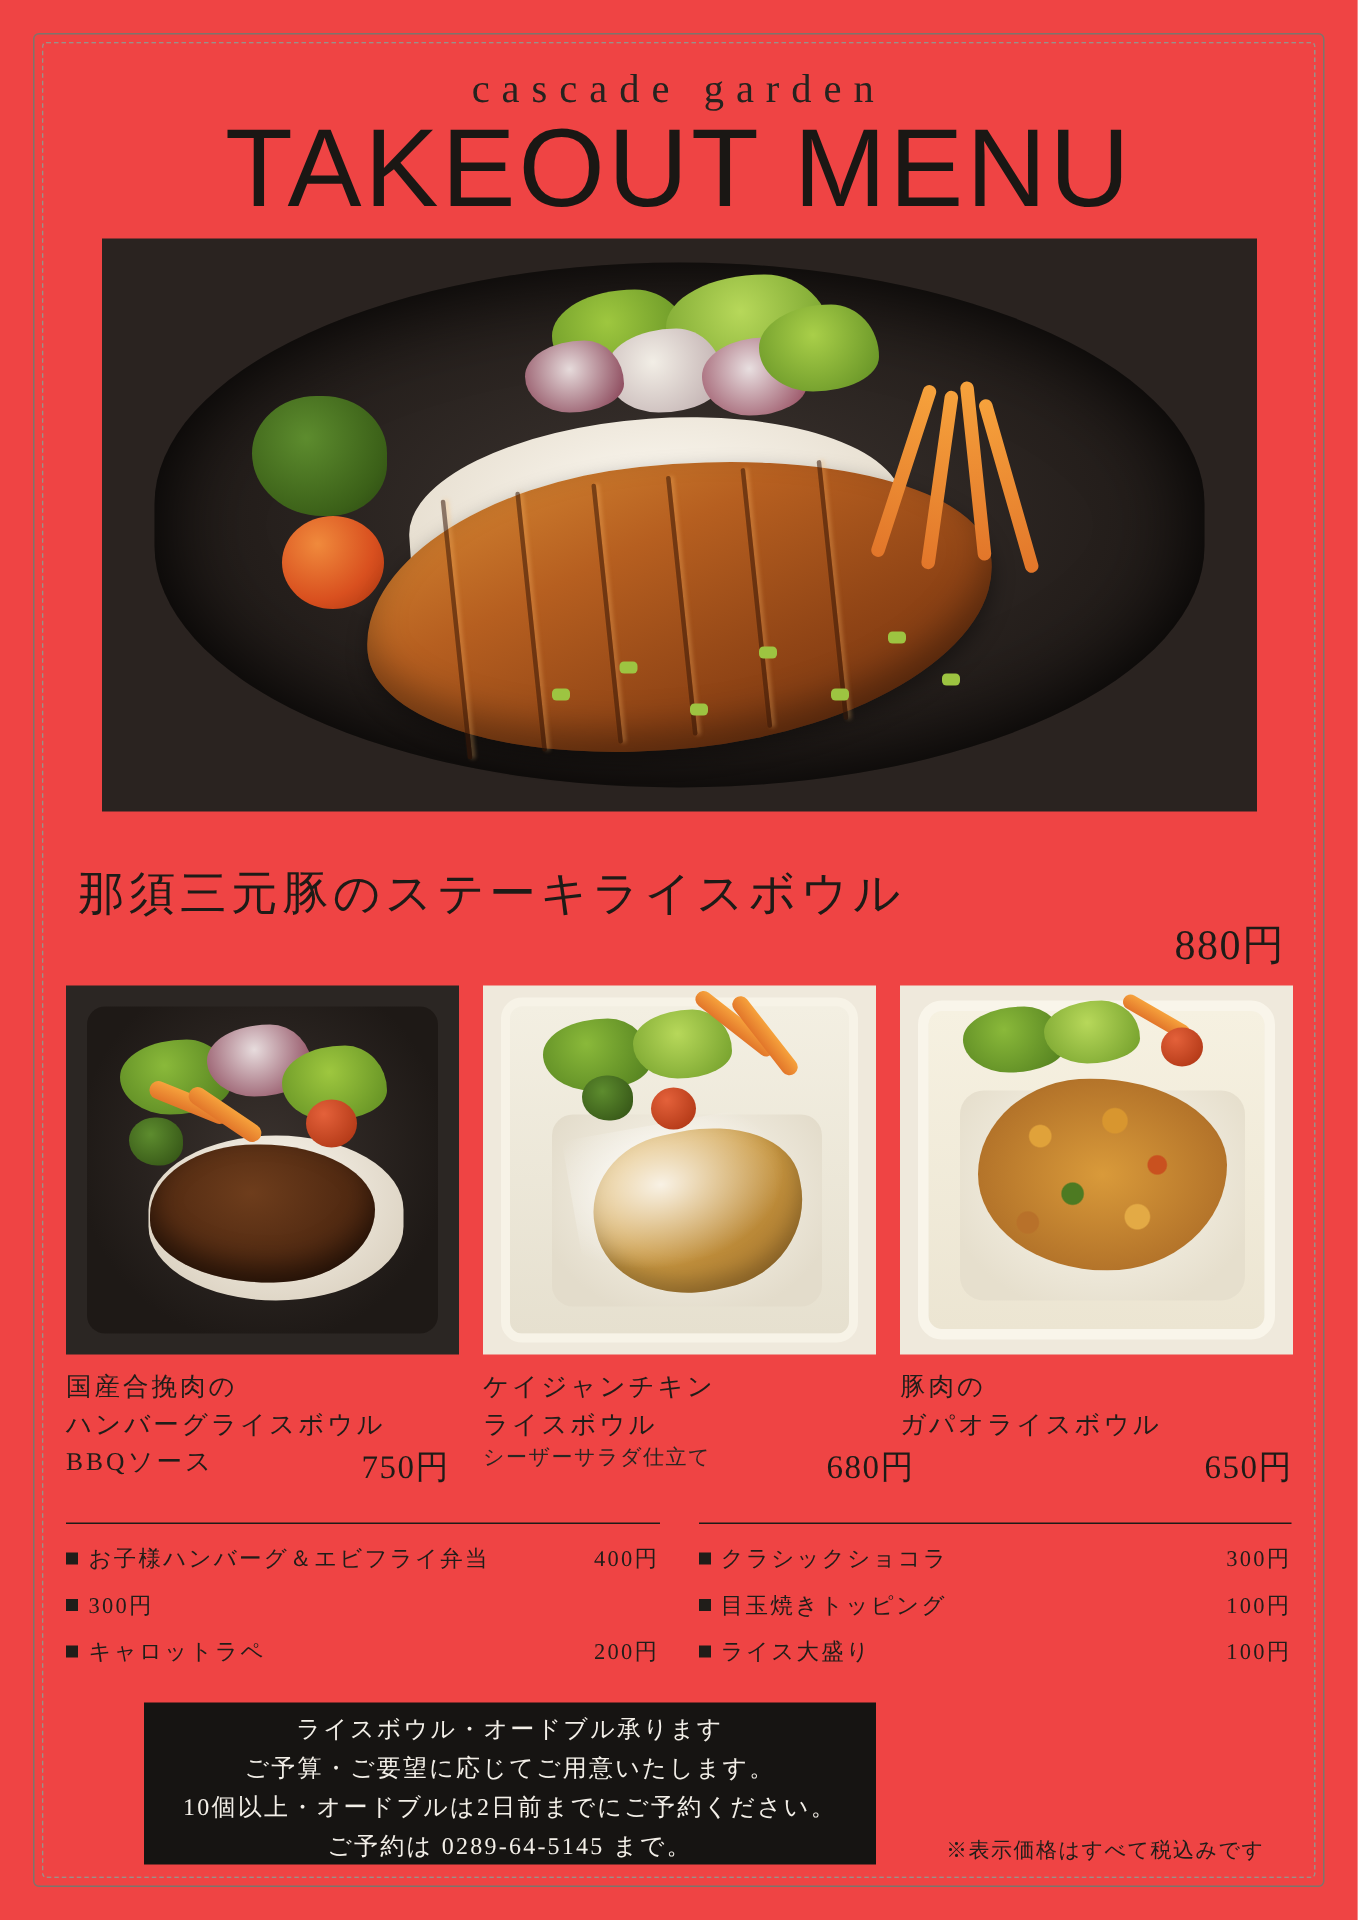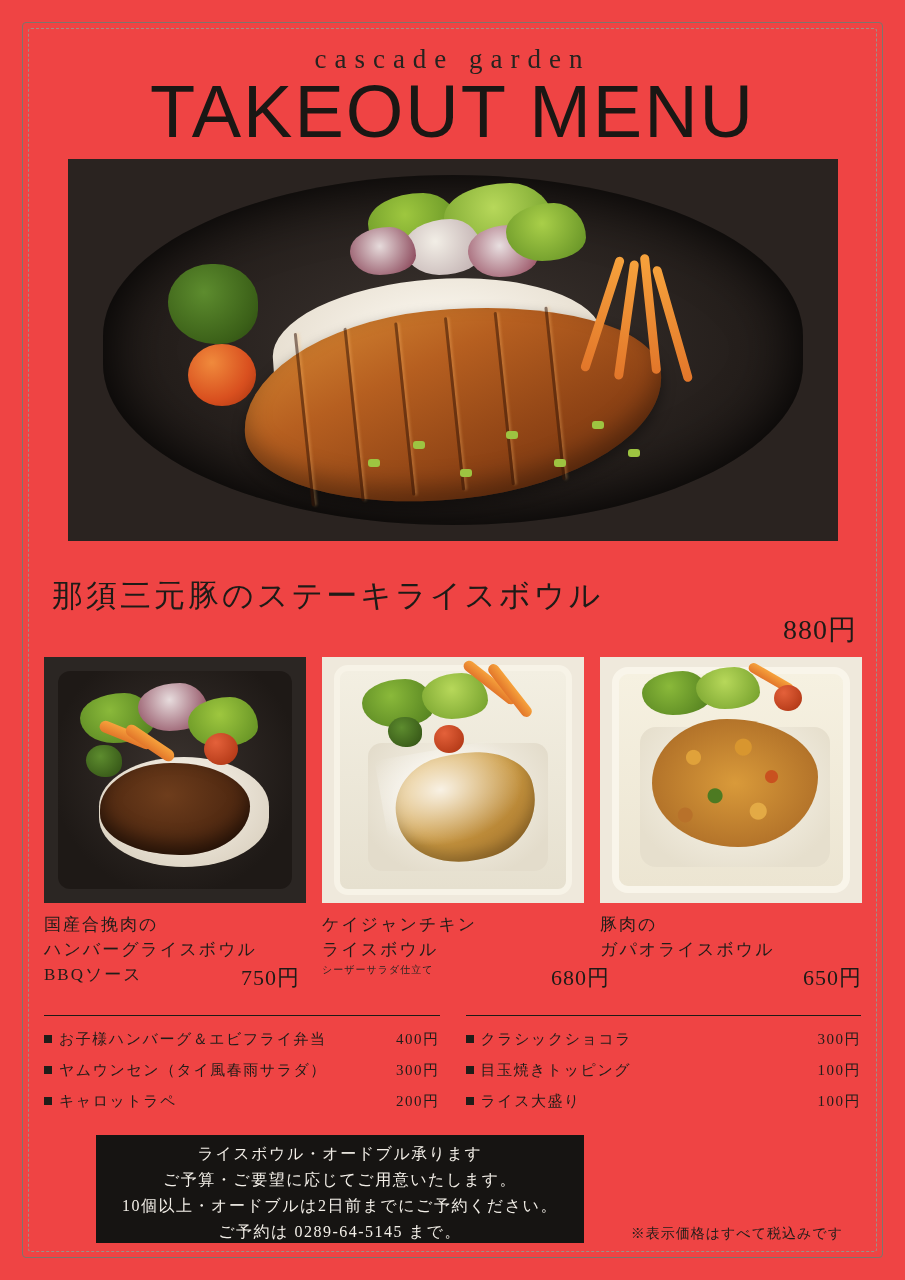--- a/index.html
+++ b/index.html
@@ -278,21 +278,21 @@
     letter-spacing: 2px;
     line-height: 1.45;
     color: #201d19;
   }
   .item-text .l3 {
     font-size: 17px;
     letter-spacing: 2px;
     color: #201d19;
   }
   .item-text .sub {
-    font-size: 10px;
+    font-size: 14px;
     letter-spacing: 1px;
     color: #2a2622;
   }
   .item-text .price {
     position: absolute;
     right: 0;
     bottom: 0;
     font-size: 22px;
     letter-spacing: 1px;
     color: #1e1b17;
@@ -488,21 +488,20 @@
     <div class="extras">
       <div class="side">
         <div class="rule"></div>
         <div class="extra-row">
           <span class="sq"></span>
           <span class="nm">お子様ハンバーグ＆エビフライ弁当</span>
           <span class="pr">400円</span>
         </div>
         <div class="extra-row">
           <span class="sq"></span>
-          <span class="nm">ヤムウンセン（タイ風春雨サラダ）</span>
           <span class="pr">300円</span>
         </div>
         <div class="extra-row">
           <span class="sq"></span>
           <span class="nm">キャロットラペ</span>
           <span class="pr">200円</span>
         </div>
       </div>
 
       <div class="side">

